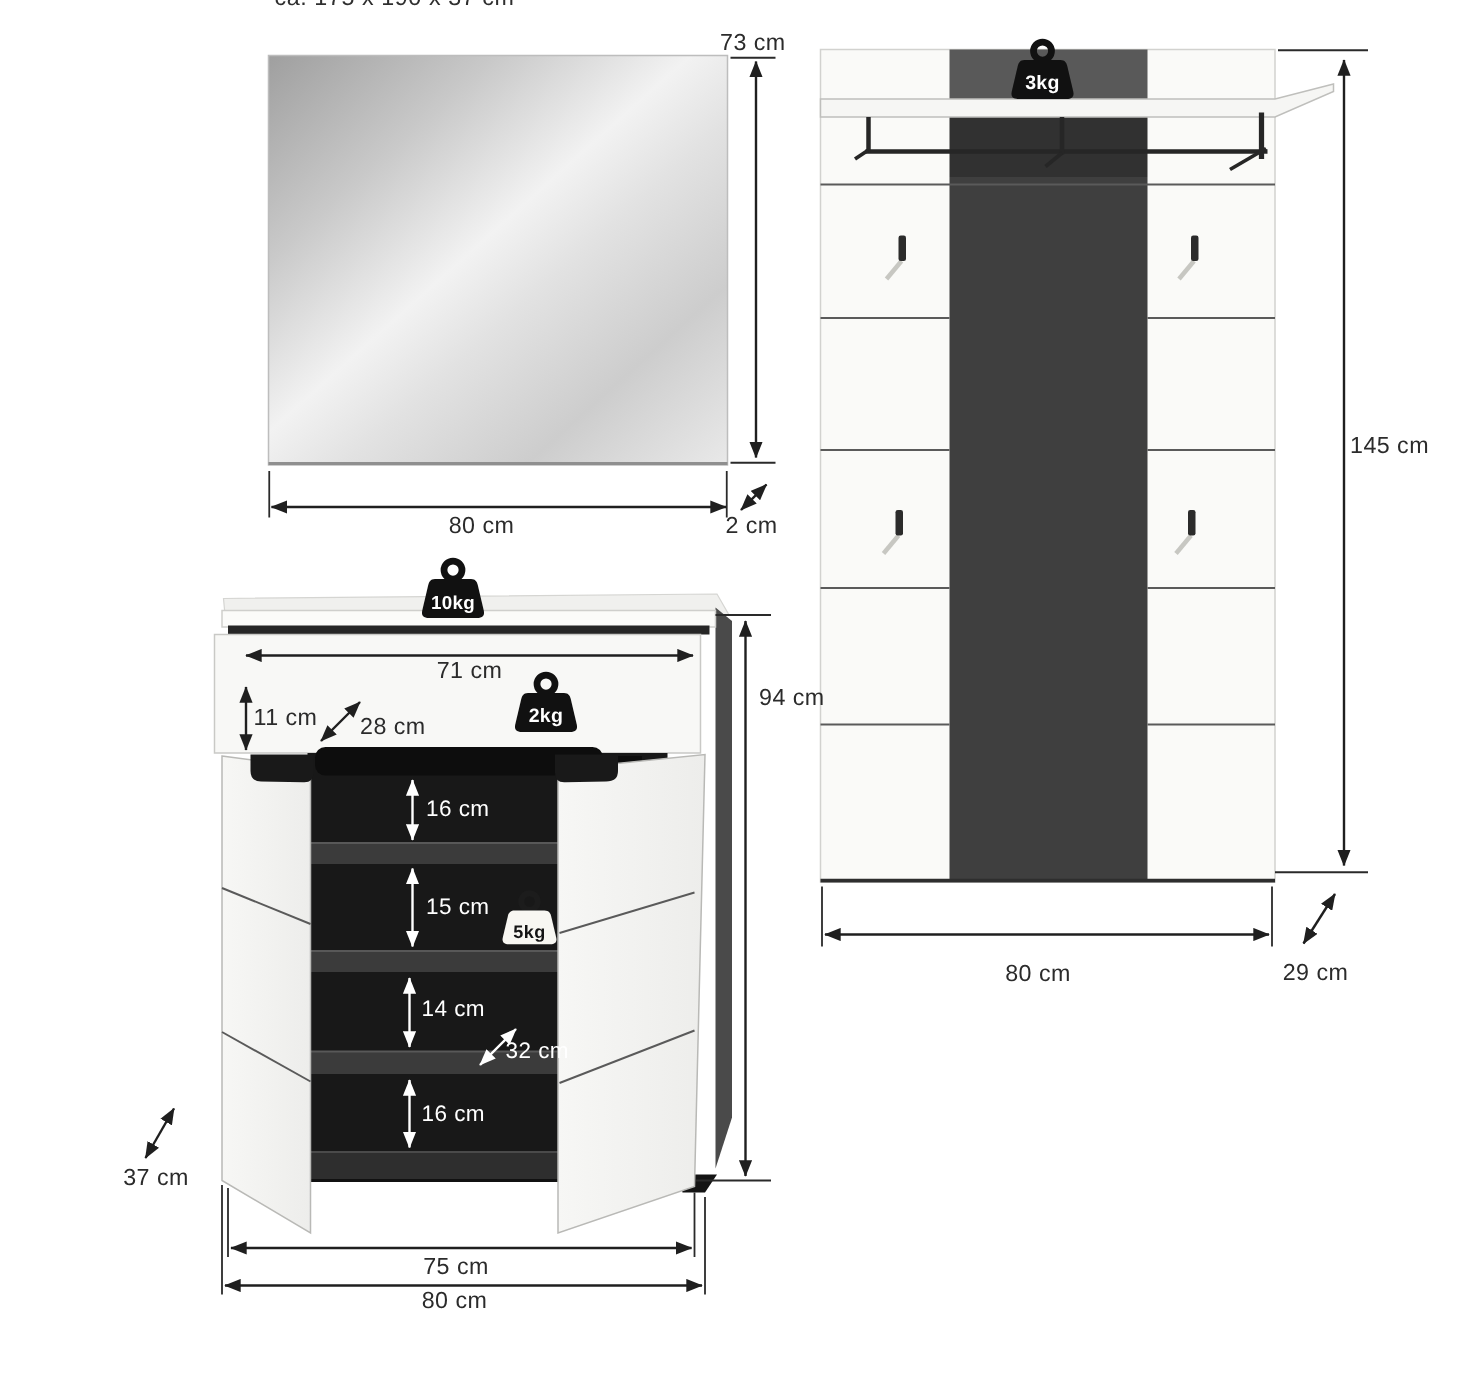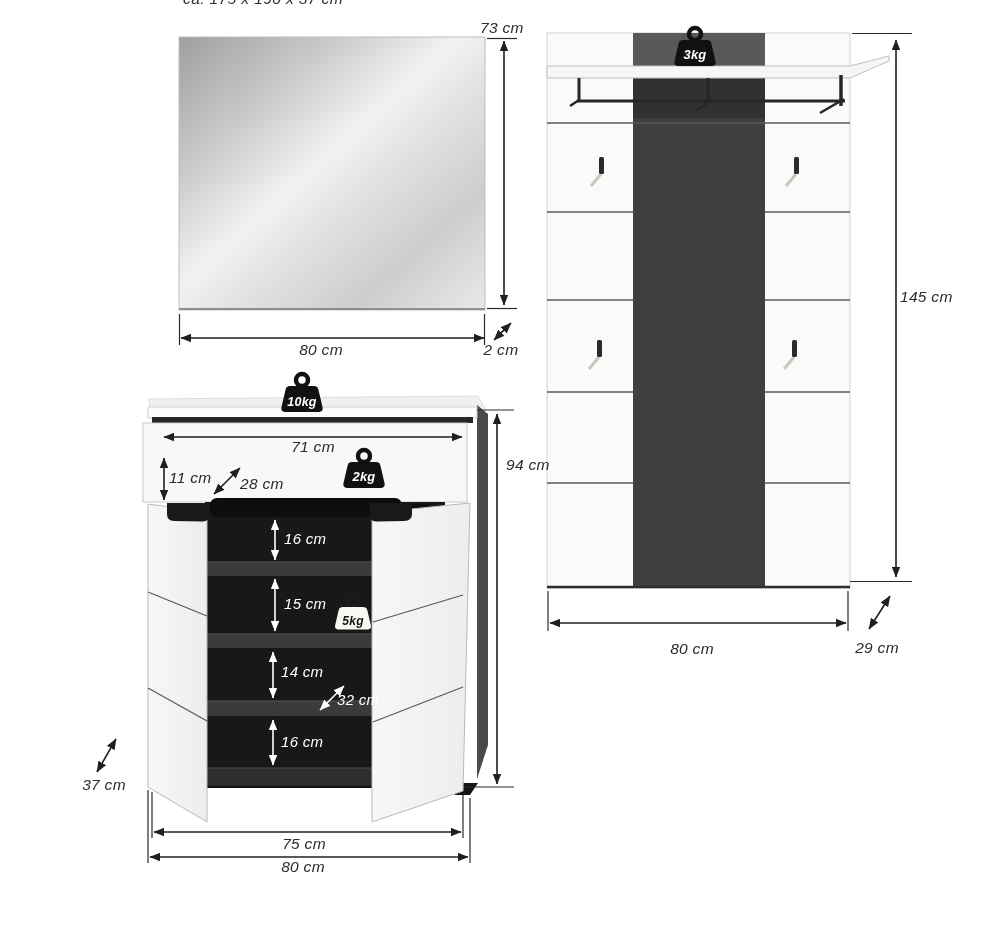--- a/index.html
+++ b/index.html
@@ -1,17 +1,17 @@
 <!DOCTYPE html>
 <html><head>
 <meta charset="utf-8">
 <style>
   html,body{margin:0;padding:0;background:#fff;}
   #canvas{position:relative;width:984px;height:930px;background:#ffffff;overflow:hidden;
-          font-family:"Liberation Sans",sans-serif;font-style:italic;}
+          font-family:"Liberation Sans",sans-serif;}
   .note{position:absolute;left:183px;top:-10px;font-size:15.5px;color:#2f2f2f;letter-spacing:.4px;}
   svg{position:absolute;left:0;top:0;}
   text{font-family:"Liberation Sans",sans-serif;fill:#2b2b2b;font-size:15.5px;letter-spacing:.3px;}
   .wlab{fill:#ffffff;font-size:15px;}
   .icoT{fill:#ffffff;font-weight:bold;font-size:13px;letter-spacing:.2px;}
   .icoTs{fill:#141414;font-weight:bold;font-size:12px;}
   .dim{stroke:#1f1f1f;stroke-width:1.6;fill:none;}
   .dimw{stroke:#ffffff;stroke-width:1.6;fill:none;}
   .ext{stroke:#2a2a2a;stroke-width:1.2;fill:none;}
   .seam{stroke:#5a5a5a;stroke-width:1.3;}

